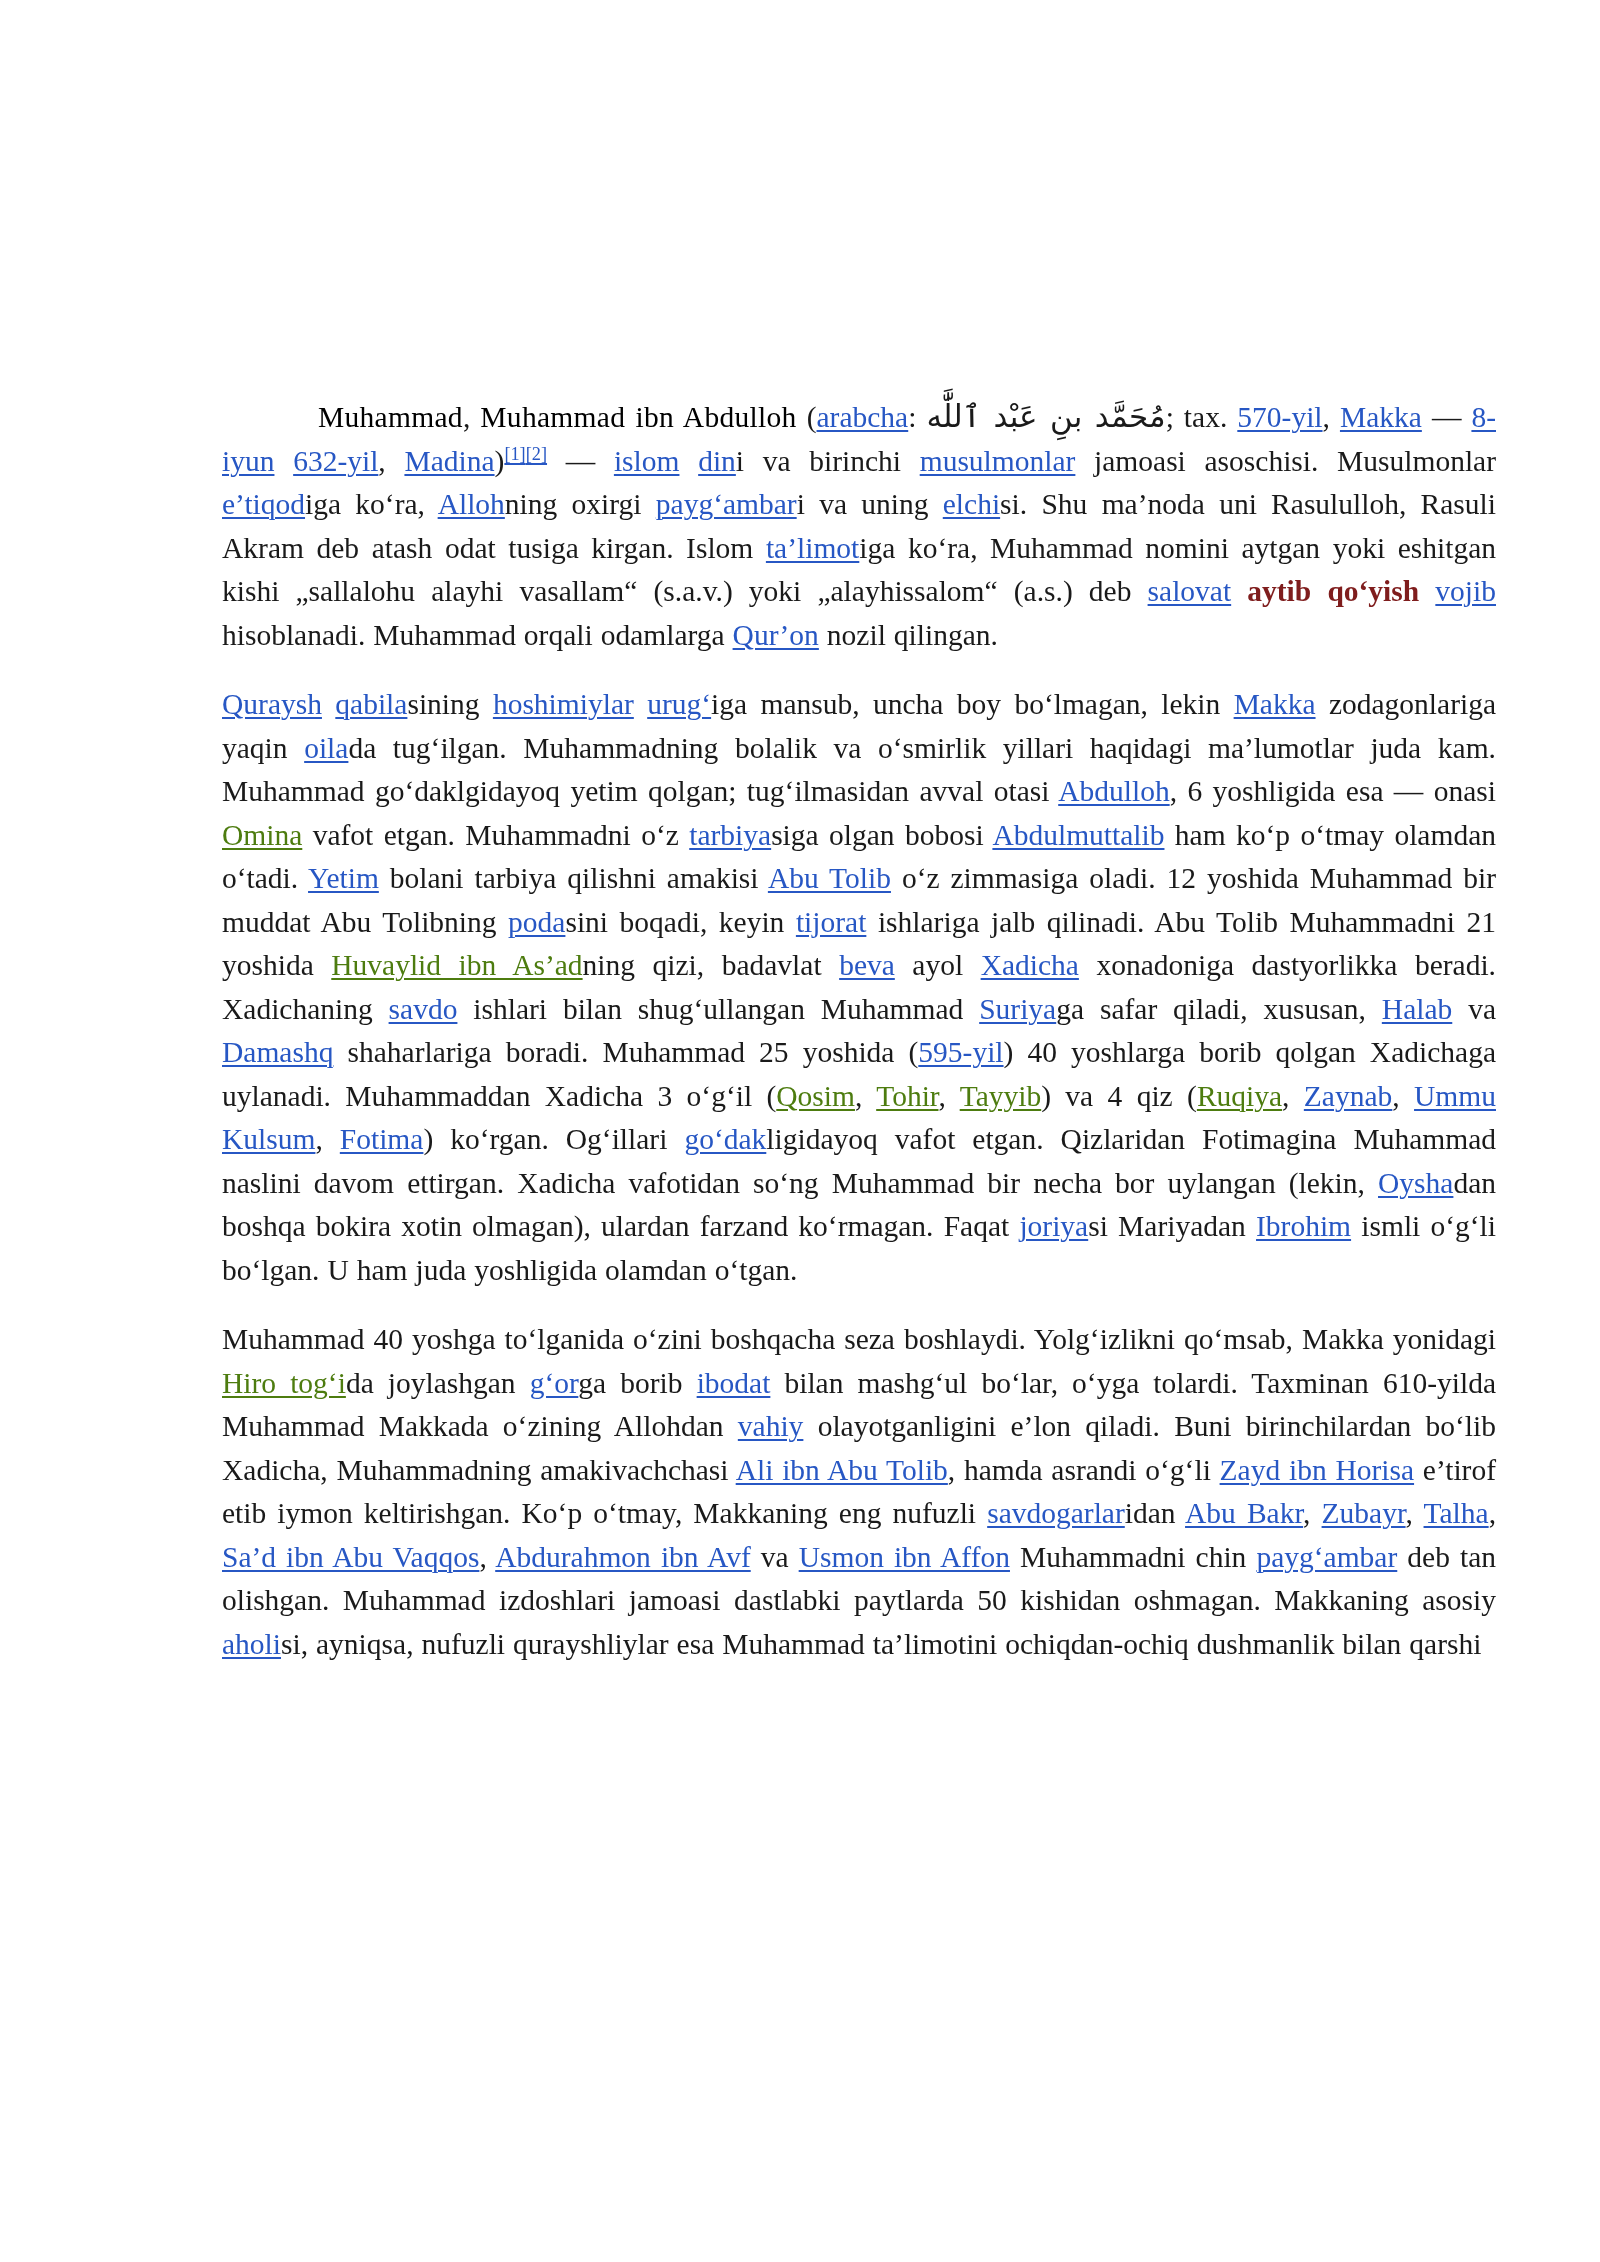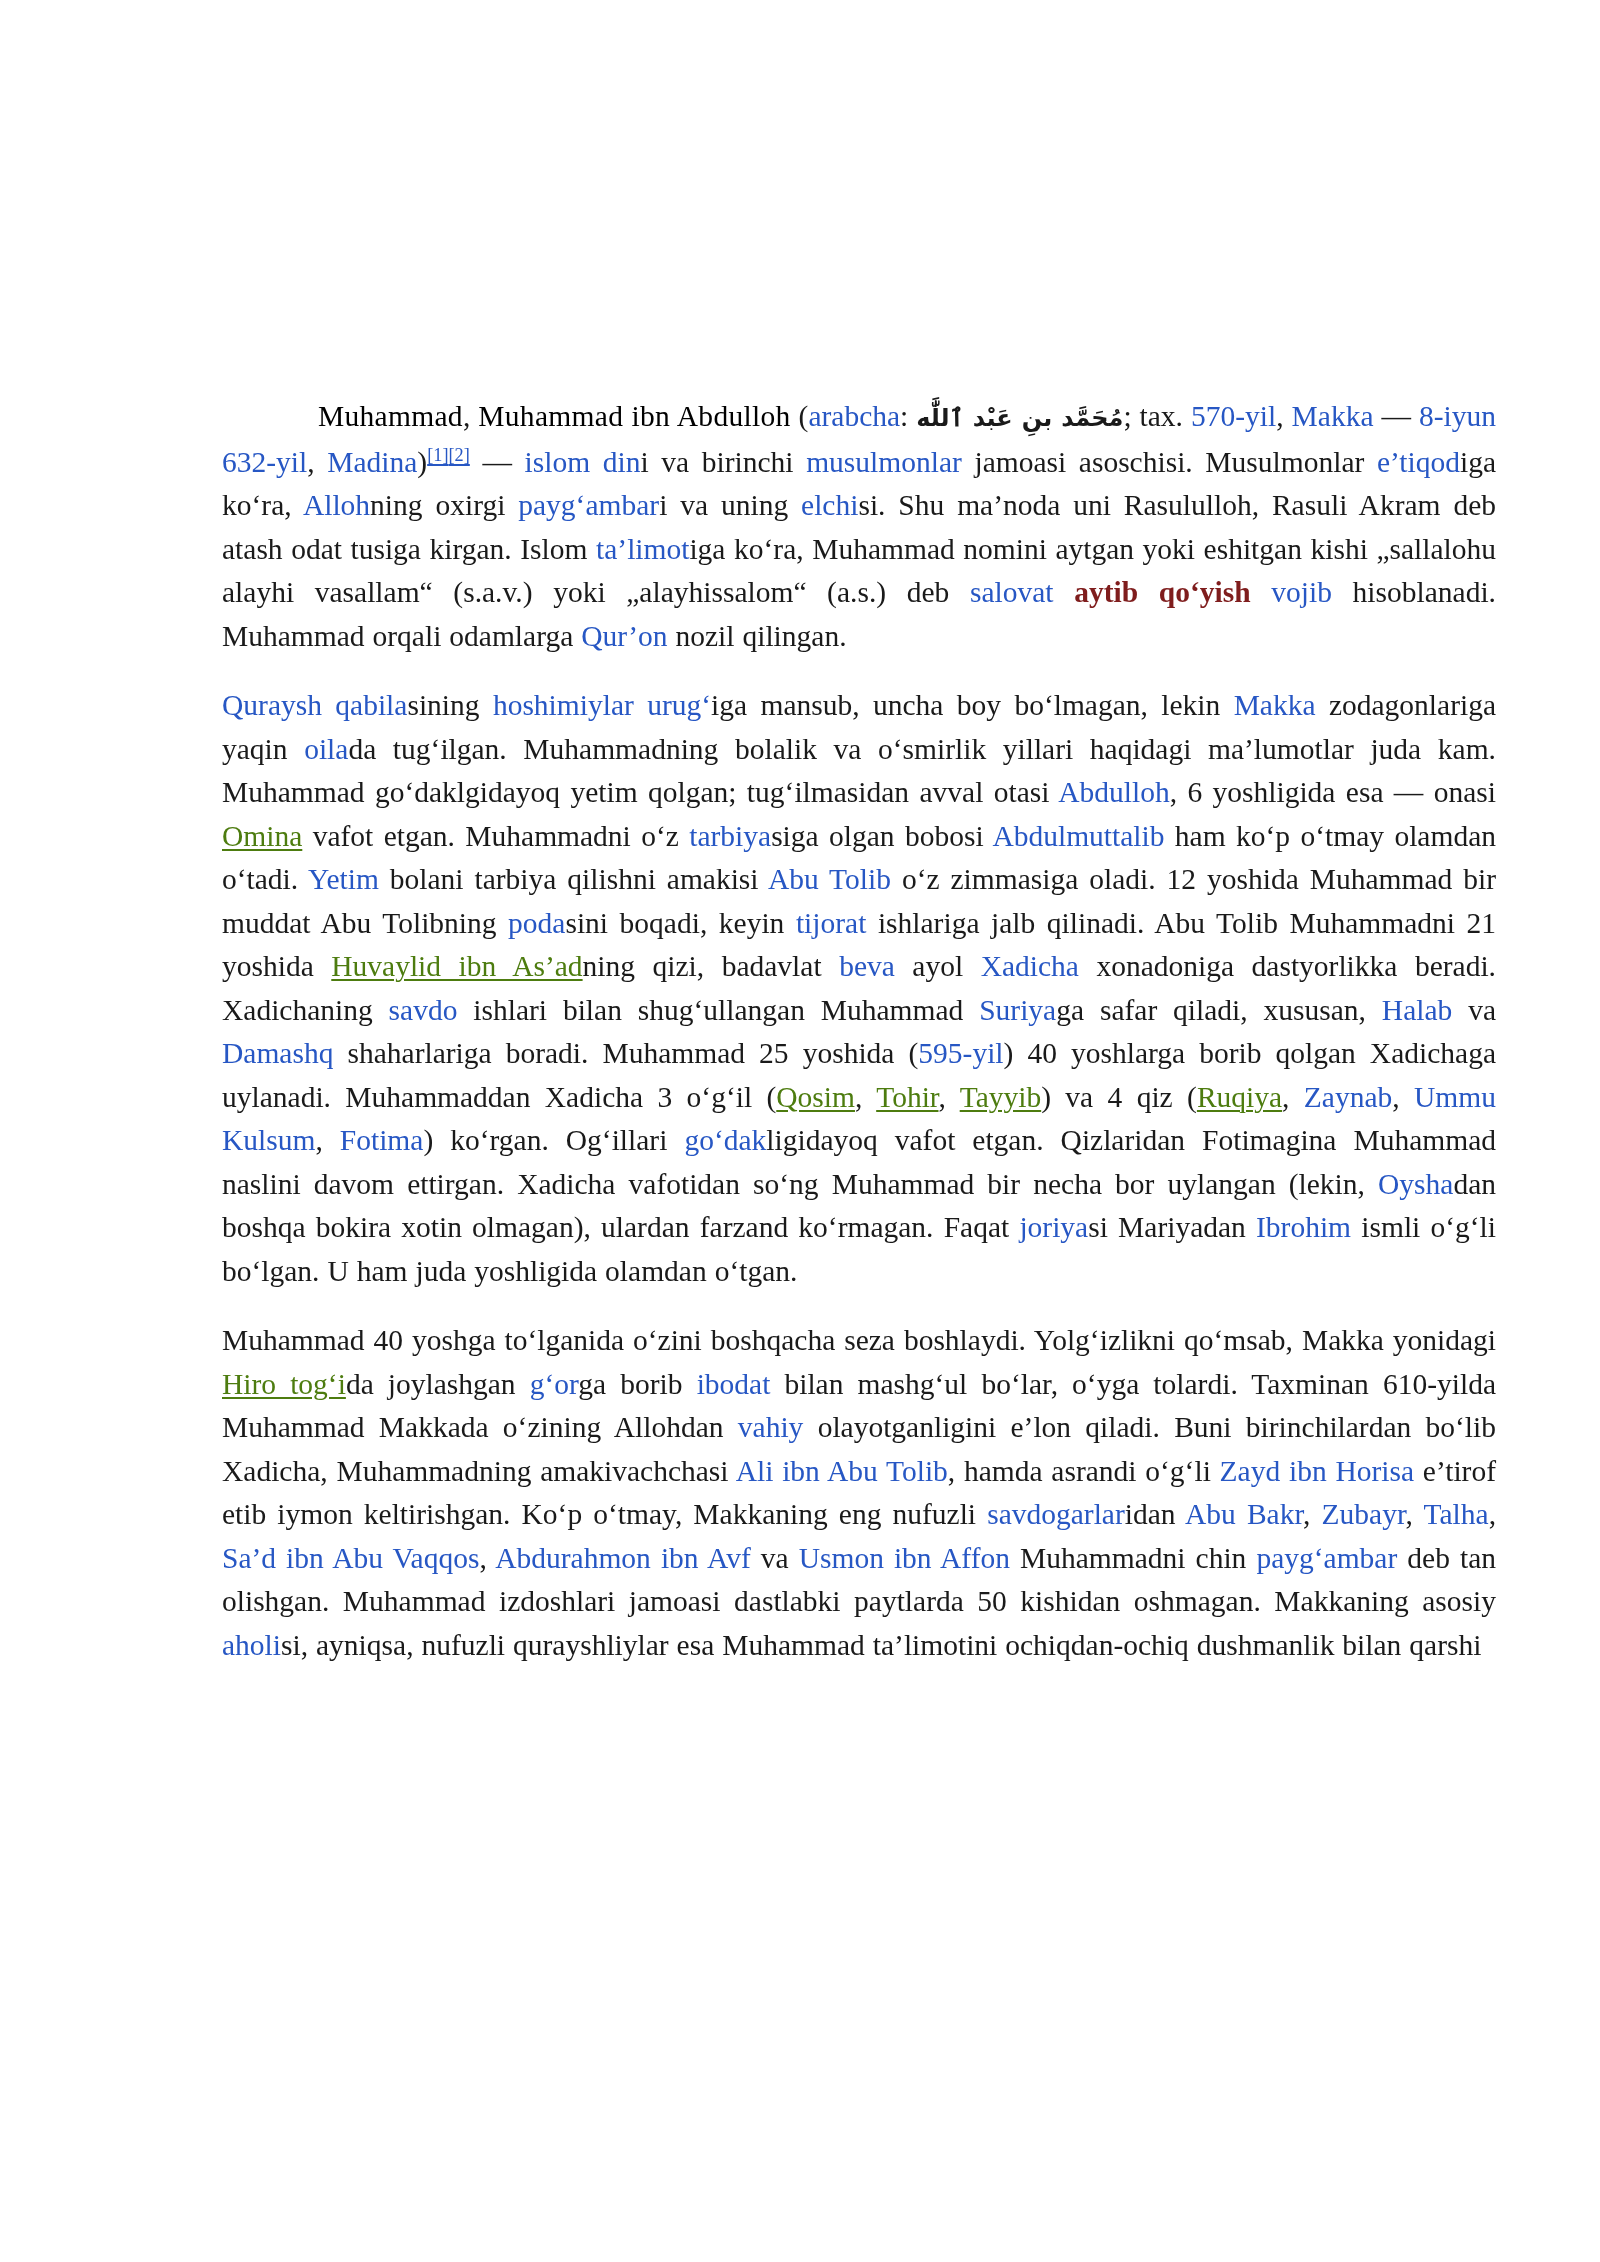--- a/index.html
+++ b/index.html
@@ -40,20 +40,21 @@
   }
   p.para.lead {
     text-indent: 0;
   }
   p.para:last-child { margin-bottom: 12px; }
 
   b, .b { font-weight: bold; color: #7f1d1d; }
 
   a.lnk {
     color: #2757c4;
+    text-decoration: underline;
     text-decoration-thickness: 2px;
     text-underline-offset: 3px;
     cursor: pointer;
   }
   a.lnk-red {
     color: #4d7c0f;
     text-decoration: underline;
     text-decoration-thickness: 2px;
     text-underline-offset: 3px;
     cursor: pointer;
@@ -64,22 +65,21 @@
     line-height: 0;
   }
   sup.ref a.lnk {
     text-decoration: underline;
     text-decoration-thickness: 1.5px;
   }
   .arabic {
     font-family: "DejaVu Sans", "Liberation Sans", sans-serif;
     direction: rtl;
     unicode-bidi: embed;
-    font-size: 24px;
-    font-weight: bold;
+    font-size: 31px;
   }
   .title-strong {
     font-weight: normal;
     color: #000000;
     letter-spacing: 0.01em;
   }
   .spacer-indent { display: inline-block; width: 96px; }
 </style>
 </head>
 <body>

